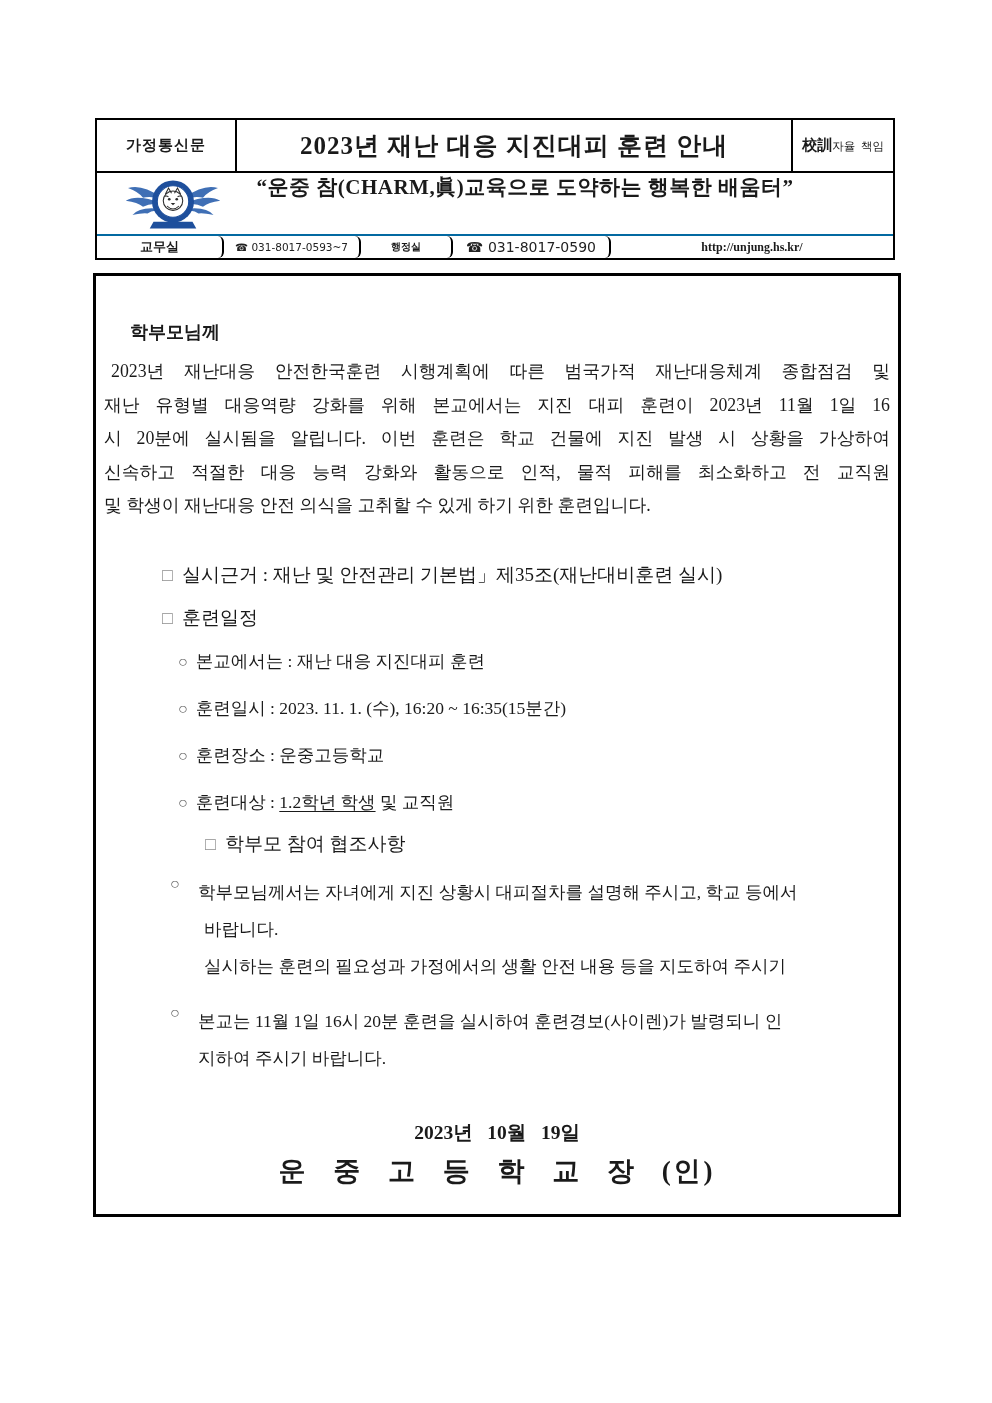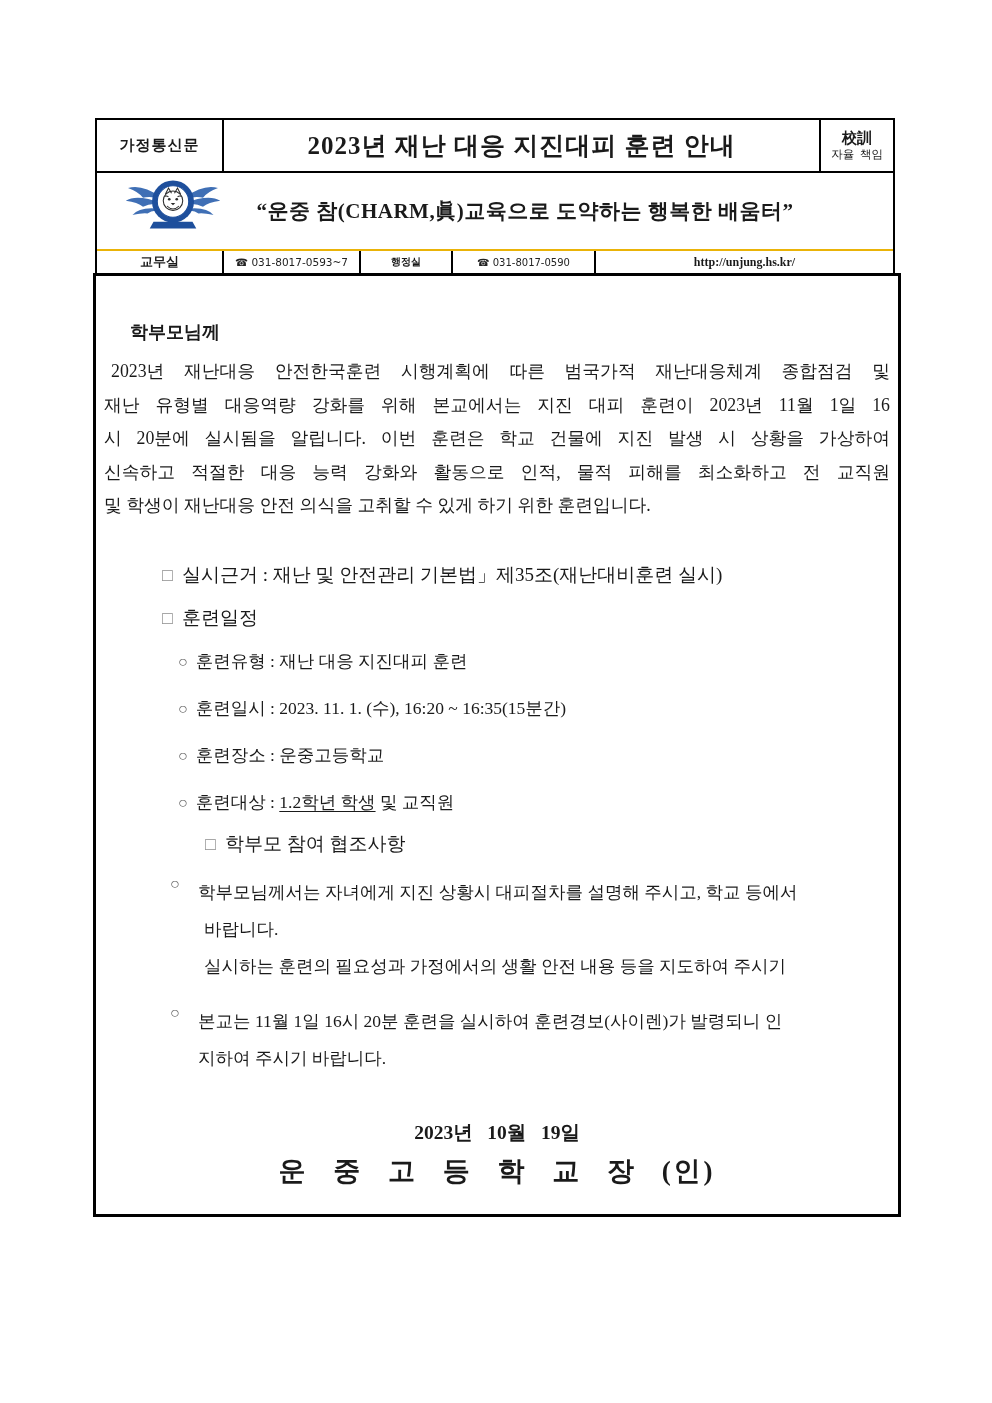--- a/index.html
+++ b/index.html
@@ -6,38 +6,38 @@
   html,body { background:#ffffff; }
   .page {
     position:relative; width:992px; height:1403px; background:#ffffff;
     font-family:"Liberation Serif","DejaVu Serif",serif; color:#1a1a1a;
     overflow:hidden;
   }
 
   
   .hdr { position:absolute; left:95px; top:118px; width:800px; border:2px solid #000; background:#fff; }
   .hdr-row1 { display:flex; height:53px; border-bottom:2px solid #000; }
-  .cell-doctype { width:127px; border-right:2px solid #000; display:flex; align-items:center; justify-content:center;
+  .cell-doctype { width:140px; border-right:2px solid #000; display:flex; align-items:center; justify-content:center;
     font-size:15px; font-weight:bold; letter-spacing:1px; }
   .cell-title { flex:1; border-right:2px solid #000; display:flex; align-items:center; justify-content:center;
     font-size:25px; font-weight:bold; letter-spacing:1px; }
-  .cell-motto { width:72px; display:flex; flex-direction:column; align-items:center; justify-content:center; }
+  .cell-motto { width:100px; display:flex; flex-direction:row; align-items:center; justify-content:center; }
   .motto-label { font-size:15px; font-weight:bold; line-height:17px; }
   .motto-values { font-size:11.5px; line-height:14px; white-space:pre; }
 
-  .hdr-row2 { position:relative; height:78px; border-bottom:2px solid #eab308; display:flex; align-items:center; justify-content:center; }
+  .hdr-row2 { position:relative; height:63px; border-bottom:2px solid #0369a1; display:flex; align-items:flex-start; justify-content:center; }
   .logo-wrap { position:absolute; left:26px; top:3px; width:100px; height:57px; }
   .slogan { font-size:21px; font-weight:bold; letter-spacing:0.5px; padding-left:60px; }
 
   .hdr-row3 { display:flex; height:22px; font-size:12px; }
-  .hdr-row3 > div { display:flex; align-items:center; justify-content:center; }
+  .hdr-row3 > div { display:flex; align-items:center; justify-content:center;border-radius:6px; }
   .c-office { width:127px; border-right:2px solid #000; font-weight:bold; font-size:13px; }
   .c-phone1 { width:137px; border-right:2px solid #000; font-family:"DejaVu Sans",sans-serif; font-size:10.5px; color:#222; }
   .c-office2 { width:92px; border-right:2px solid #000; font-weight:bold; font-size:10px; }
-  .c-phone2 { width:143px; border-right:2px solid #000; font-family:"DejaVu Sans",sans-serif; font-size:10px; color:#222; }
+  .c-phone2 { width:158px; border-right:2px solid #000; font-family:"DejaVu Sans",sans-serif; font-size:14px; color:#222; }
   .c-url { flex:1; font-size:12px; font-weight:bold; }
 
   
   .main-box { position:absolute; left:93px; top:273px; width:808px; height:944px;
     border:3px solid #000; background:#fff; padding:44px 8px 0 8px; }
 
   .greeting { margin-left:26px; font-size:18px; font-weight:bold; }
 
   .intro { margin-top:11px; font-size:17.8px; }
   .intro div { line-height:33.5px; text-align:justify; text-align-last:justify; }
@@ -135,21 +135,21 @@
       <div>재난 유형별 대응역량 강화를 위해 본교에서는 지진 대피 훈련이 2023년 11월 1일 16</div>
       <div>시 20분에 실시됨을 알립니다. 이번 훈련은 학교 건물에 지진 발생 시 상황을 가상하여</div>
       <div>신속하고 적절한 대응 능력 강화와 활동으로 인적, 물적 피해를 최소화하고 전 교직원</div>
       <div class="last">및 학생이 재난대응 안전 의식을 고취할 수 있게 하기 위한 훈련입니다.</div>
     </div>
 
     <div class="sec sec1"><span class="sq">□</span><span>실시근거 : 재난 및 안전관리 기본법」제35조(재난대비훈련 실시)</span></div>
 
     <div class="sec sec2"><span class="sq">□</span><span>훈련일정</span></div>
 
-    <div class="item firstitem"><span class="ci">○</span><span>훈련유형</span><span> : </span><span>재난 대응 지진대피 훈련</span></div>
+    <div class="item firstitem"><span class="ci">○</span><span>본교에서는</span><span> : </span><span>재난 대응 지진대피 훈련</span></div>
 
     <div class="item"><span class="ci">○</span><span>훈련일시</span><span> : </span><span>2023. 11. 1. (수), 16:20 ~ 16:35(15분간)</span></div>
 
     <div class="item"><span class="ci">○</span><span>훈련장소</span><span> : </span><span>운중고등학교</span></div>
 
     <div class="item"><span class="ci">○</span><span>훈련대상</span><span> : </span><span class="u">1.2학년 학생</span><span> 및 교직원</span></div>
 
 
     <div class="sec sec3"><span class="sq">□</span><span>학부모 참여 협조사항</span></div>
 

